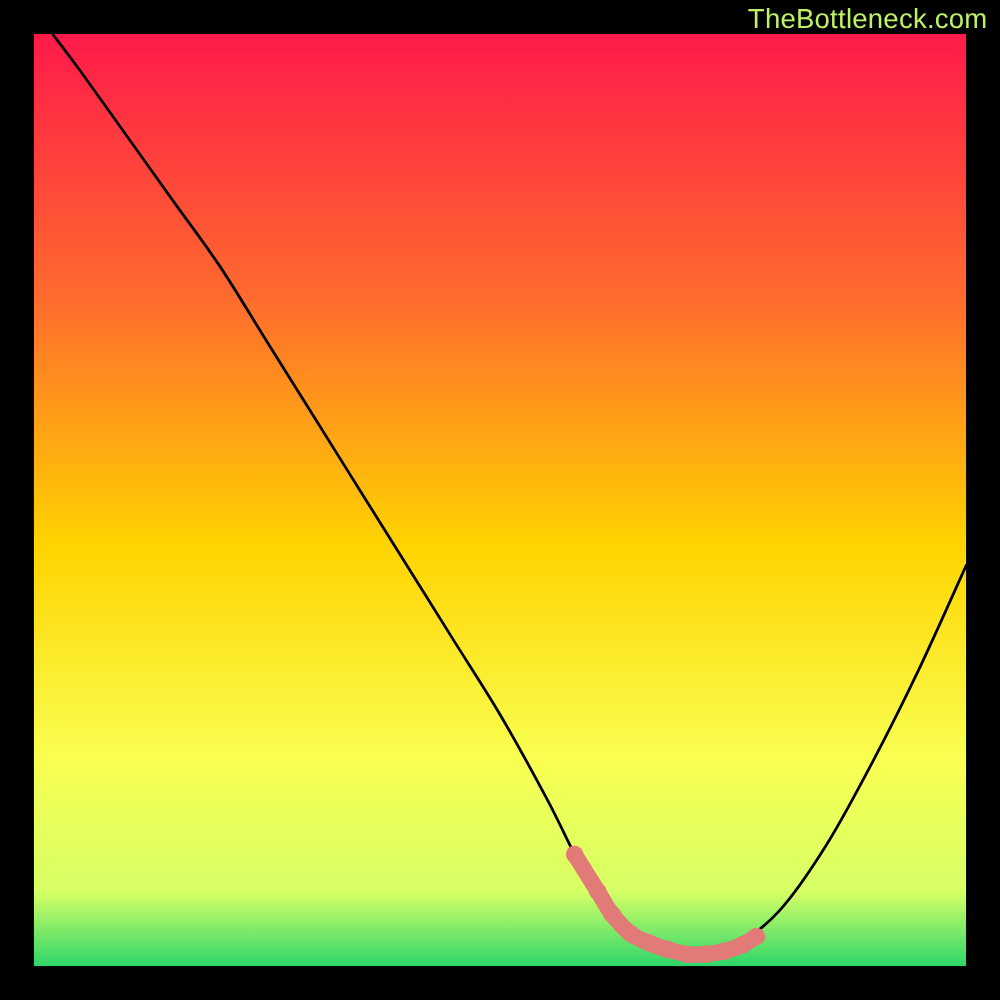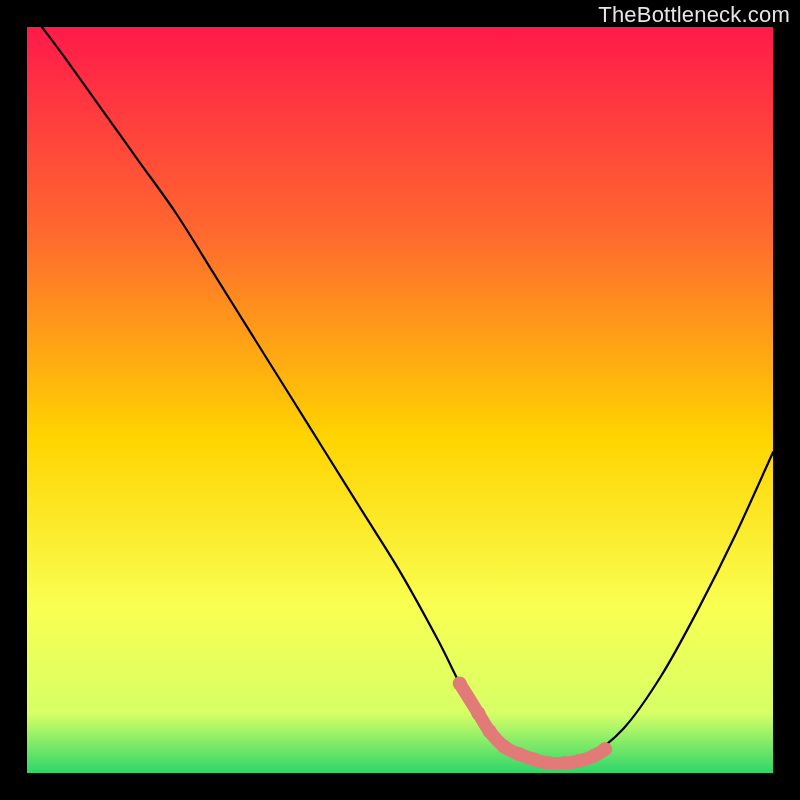--- a/index.html
+++ b/index.html
@@ -13,21 +13,21 @@
   .outer {
     position: relative;
     width: 800px;
     height: 800px;
     background: #000;
   }
   .watermark {
     position: absolute;
     top: 2px;
     right: 10px;
-    color: #e5e5e5;
+    color: #bef264;
     font-family: Arial, Helvetica, sans-serif;
     font-size: 22px;
     letter-spacing: 0.2px;
     z-index: 10;
   }
   .plot-frame {
     position: absolute;
     left: 27px;
     top: 27px;
     width: 746px;

